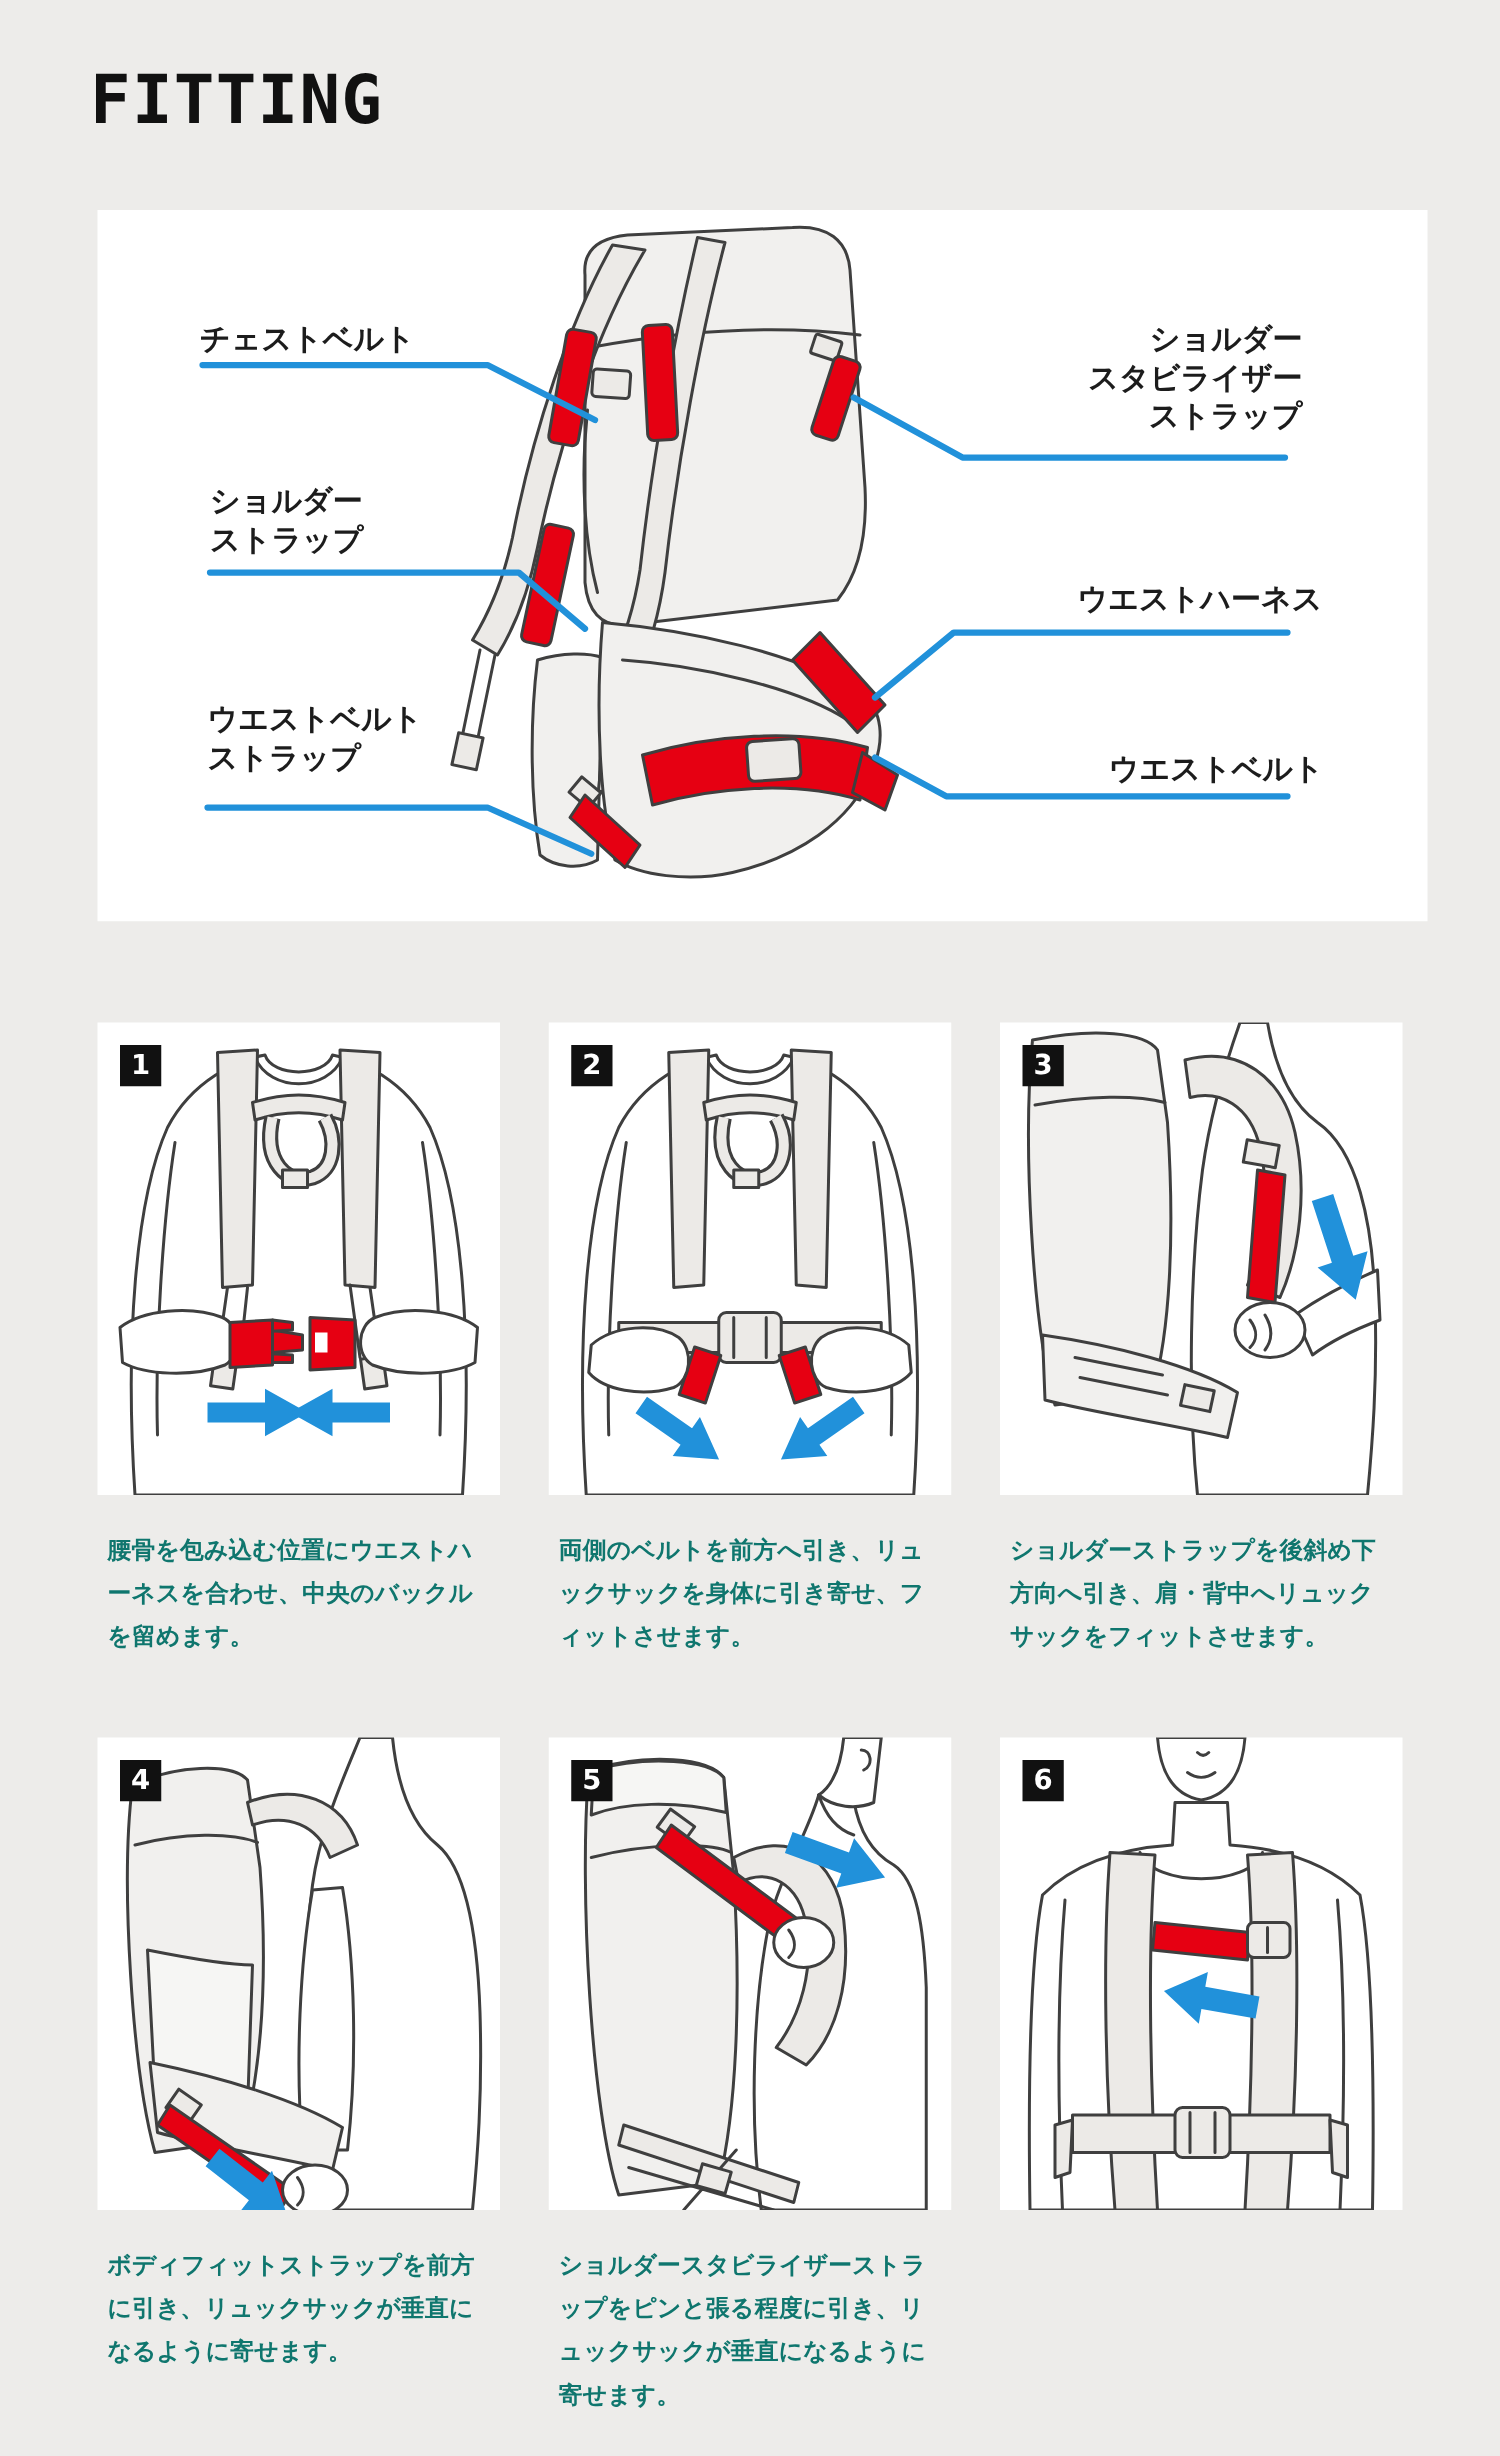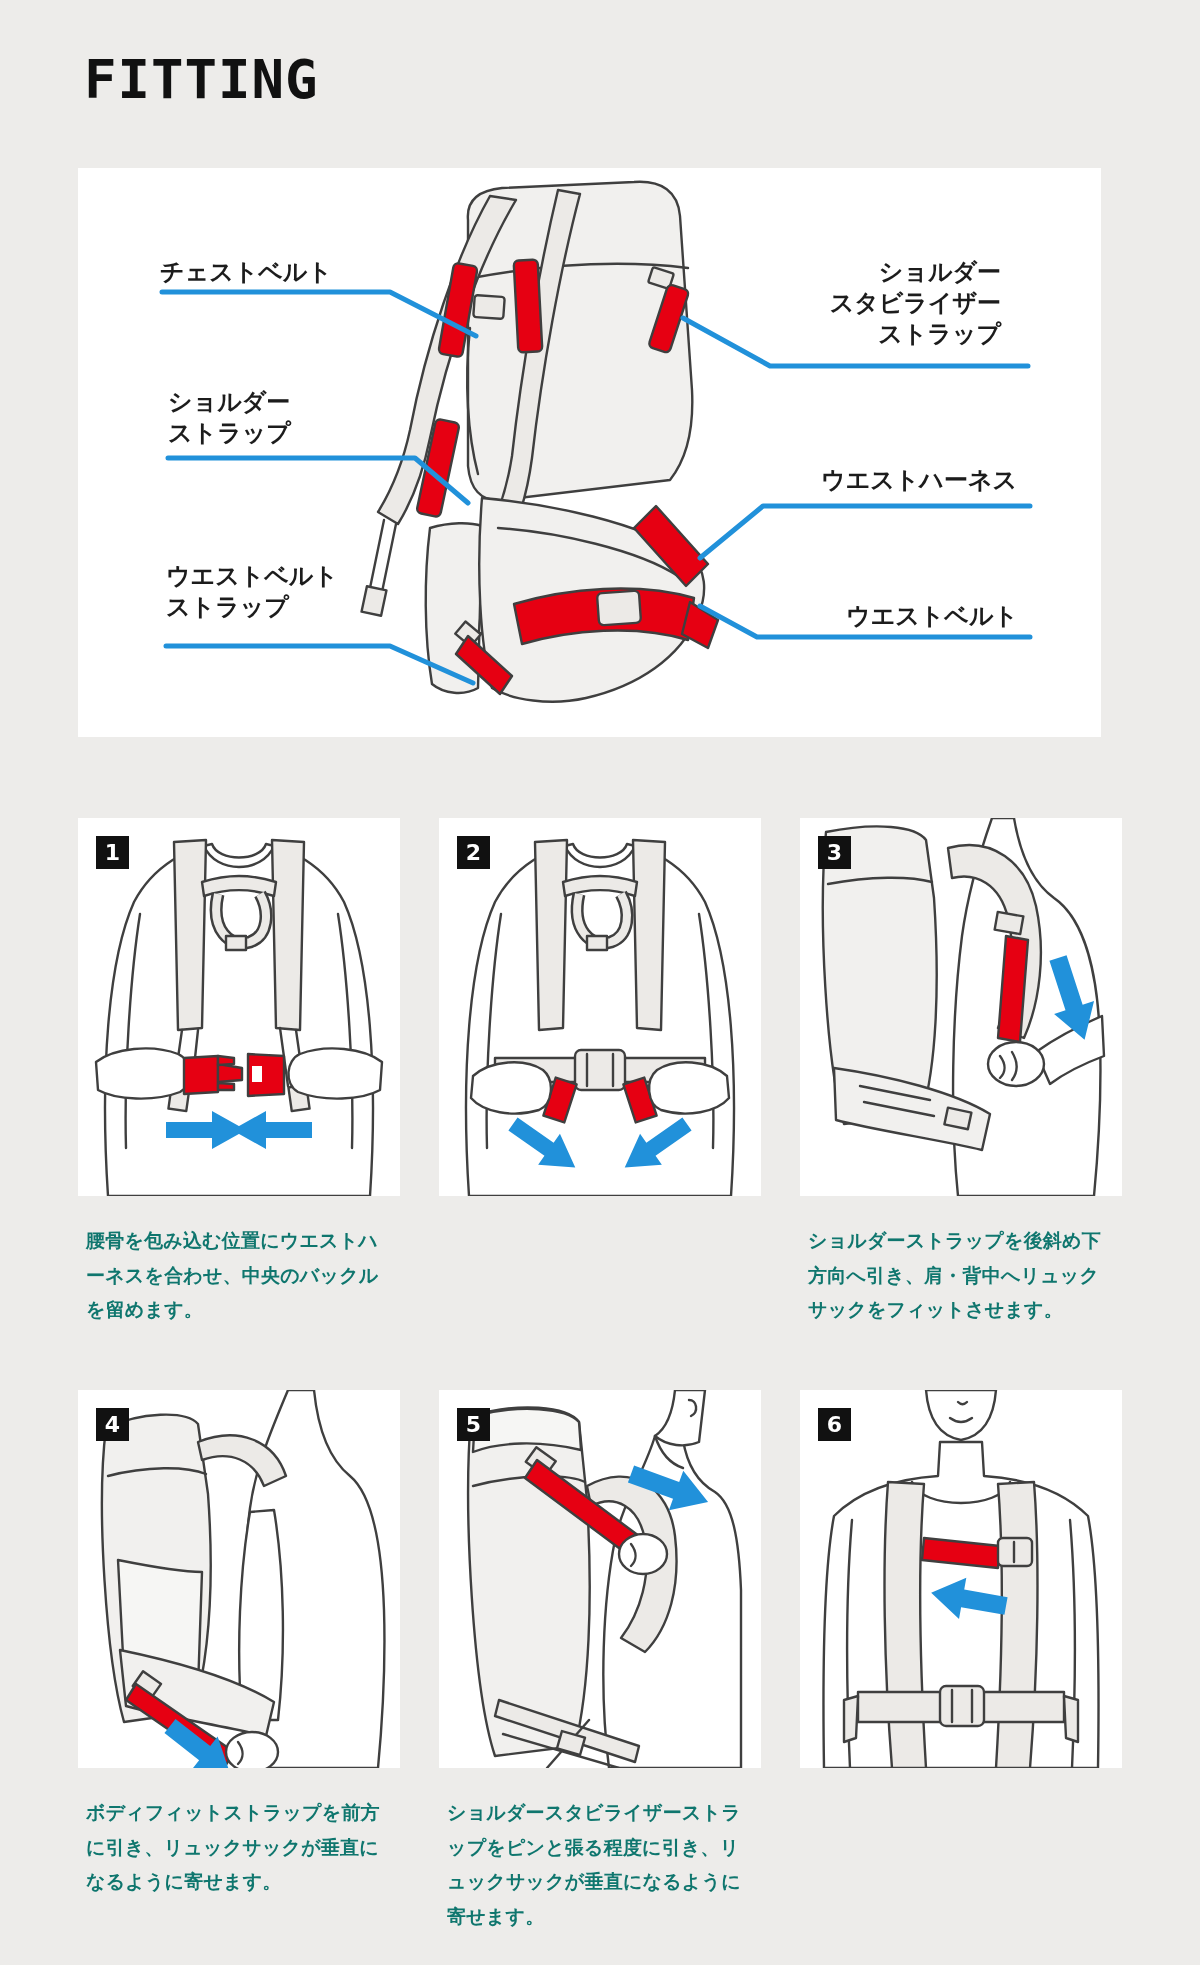--- a/index.html
+++ b/index.html
@@ -1,20 +1,20 @@
 <!DOCTYPE html>
 <html><head>
 <meta charset="utf-8">
 <style>
   html,body{margin:0;padding:0;background:#e4e3e1;}
   .page{position:relative;width:1200px;height:1965px;background:#edecea;
         font-family:"Liberation Sans",sans-serif;color:#1a1a1a;overflow:hidden;}
-  .title{position:absolute;left:84px;top:48px;font-family:"DejaVu Sans Mono",monospace;
+  .title{position:absolute;left:72px;top:48px;font-family:"DejaVu Sans Mono",monospace;
          font-size:54px;font-weight:800;letter-spacing:1px;color:#111;}
-  .diagram-card{position:absolute;left:78px;top:168px;width:1023px;height:569px;background:#ffffff;}
+  .diagram-card{position:absolute;left:78px;top:168px;width:1023px;height:569px;background:#ffffff;padding-left:41px;}
   .diagram-card svg{position:absolute;left:0;top:0;}
   .dlabel{position:absolute;font-size:24px;font-weight:700;line-height:1.3;
           white-space:pre-line;color:#1c1c1c;}
   .dlabel.right{text-align:right;}
   .steps{position:absolute;left:78px;top:818px;width:1044px;display:grid;
          grid-template-columns:322px 322px 322px;column-gap:39px;}
   .panel{position:relative;width:322px;height:378px;background:#ffffff;}
   .panel svg{position:absolute;left:0;top:0;}
   .badge{position:absolute;left:18px;top:18px;width:33px;height:33px;background:#111;
          color:#fff;display:flex;align-items:center;justify-content:center;
@@ -170,20 +170,21 @@
           <path class="whitef ol" d="M34 258 C52 242 86 240 104 252 C116 262 114 286 100 292 C74 300 44 294 32 280 Z"></path>
           <path class="whitef ol" d="M288 258 C270 242 236 240 218 252 C206 262 208 286 222 292 C248 300 278 294 290 280 Z"></path>
           <g transform="translate(74,306) rotate(35)">
               <path class="bluef" d="M0 -8 L44 -8 L44 -19 L76 0 L44 19 L44 8 L0 8 Z"></path>
             </g>
           <g transform="translate(248,306) rotate(145)">
               <path class="bluef" d="M0 -8 L44 -8 L44 -19 L76 0 L44 19 L44 8 L0 8 Z"></path>
             </g>
         </svg>
       </div>
+      <p class="caption">両側のベルトを前方へ引き、リュックサックを身体に引き寄せ、フィットさせます。</p>
     </div>
 
     <div class="step-cell">
       <div class="panel">
         <div class="badge">3</div>
         <svg width="322" height="378" viewBox="0 0 322 378">
           <path class="whitef ol" d="M192 0 L214 0 C220 36 232 64 254 80 C286 102 298 160 300 222 C302 286 298 336 294 378 L158 378 C150 300 152 196 162 118 C168 74 180 34 192 0 Z"></path>
           <path class="packf ol" d="M26 14 C76 4 116 8 126 22 L134 80 C140 170 136 248 122 296 L44 306 C26 244 18 98 26 14 Z"></path>
           <path class="nofill ol" d="M28 66 C70 58 110 58 132 64"></path>
           <path class="packf ol" d="M34 250 C90 258 154 274 190 296 L182 332 C140 322 74 312 36 302 Z"></path>

